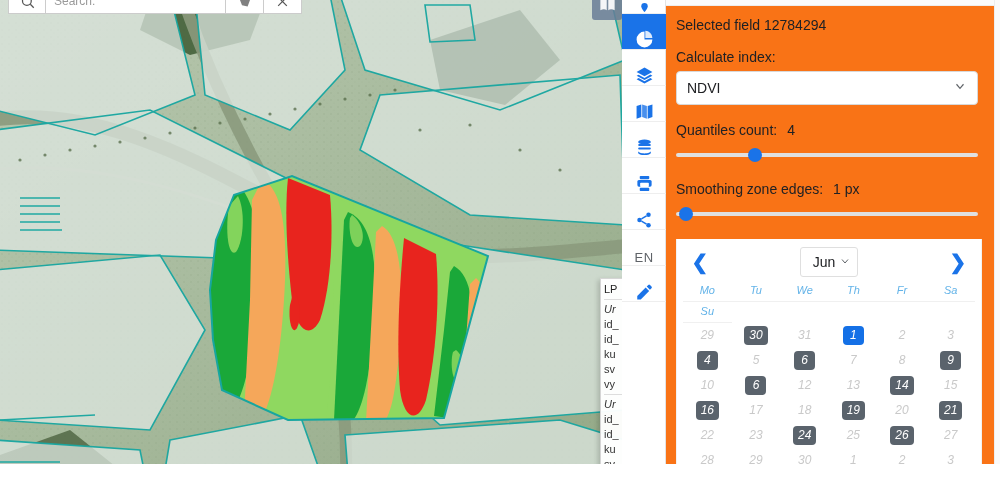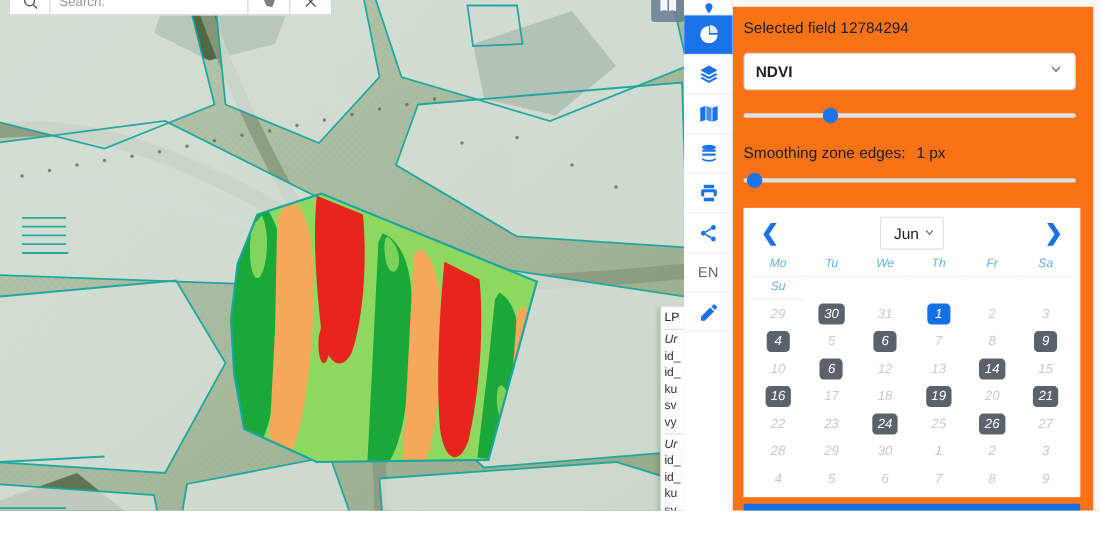--- a/index.html
+++ b/index.html
@@ -68,21 +68,21 @@
   
   #rail {
     position: absolute; left: 622px; top: 0;
     width: 44px; height: 500px;
     background: #ffffff;
     border-right: 1px solid #e3e3e3;
     z-index: 50;
   }
   .rail-item {
     width: 44px; height: 36px;
-    display: flex; align-items: center; justify-content: center;
+    display: flex; align-items: flex-end; justify-content: center;
     border-bottom: 1px solid #eeeeee;
     color: #1a73e8;
   }
   .rail-item.active { background: #1a73e8; color: #ffffff; }
   .rail-item.lang { font-size: 13px; color: #5f6368; letter-spacing: .4px; }
   .rail-item.first { height: 14px; overflow: hidden; align-items: flex-end; }
 
   
   #panel {
     position: absolute; left: 666px; top: 0;
@@ -100,21 +100,21 @@
     font-size: 14px; color: #202124; margin-bottom: 14px; line-height: 18px;
   }
   .fld-label { font-size: 14px; color: #202124; margin-bottom: 5px; line-height: 18px; }
 
   .select-wrap {
     position: relative; width: 302px; height: 34px;
     border: 1px solid #d8d8d8; border-radius: 4px; background: #fff;
     display: flex; align-items: center; padding: 0 10px;
     margin-bottom: 16px;
   }
-  .select-wrap .sv { font-size: 14px; color: #202124; font-weight: bold; }
+  .select-wrap .sv { font-size: 14px; color: #202124; }
   .select-wrap .chev { position: absolute; right: 10px; top: 50%; transform: translateY(-50%); color: #5f6368; }
 
   .slider-label {
     font-size: 14px; color: #202124; margin-bottom: 9px; line-height: 18px;
   }
   .slider-label .val { margin-left: 10px; color: #202124; }
   .slider {
     position: relative; width: 302px; height: 14px; margin-bottom: 18px;
   }
   .slider .track {
@@ -423,30 +423,34 @@
       </svg>
     </div>
   </div>
 
   <div id="panel">
     <div id="panel-scroll-top"></div>
 
     <div class="panel-inner">
       <div class="sel-field">Selected field 12784294</div>
 
+      <div class="fld-label">Calculate index:</div>
 
       <div class="select-wrap">
         <span class="sv">NDVI</span>
         <span class="chev">
           <svg width="14" height="14" viewBox="0 0 24 24" fill="none" stroke="currentColor" stroke-width="2">
             <polyline points="6,9 12,16 18,9"></polyline>
           </svg>
         </span>
       </div>
 
+      <div class="slider-label">
+        <span>Quantiles count:</span><span class="val">4</span>
+      </div>
       <div class="slider">
         <div class="track"></div>
         <div class="thumb" id="q-thumb" style="left: 72px;"></div>
       </div>
 
       <div class="slider-label">
         <span>Smoothing zone edges:</span><span class="val">1 px</span>
       </div>
       <div class="slider">
         <div class="track"></div>

